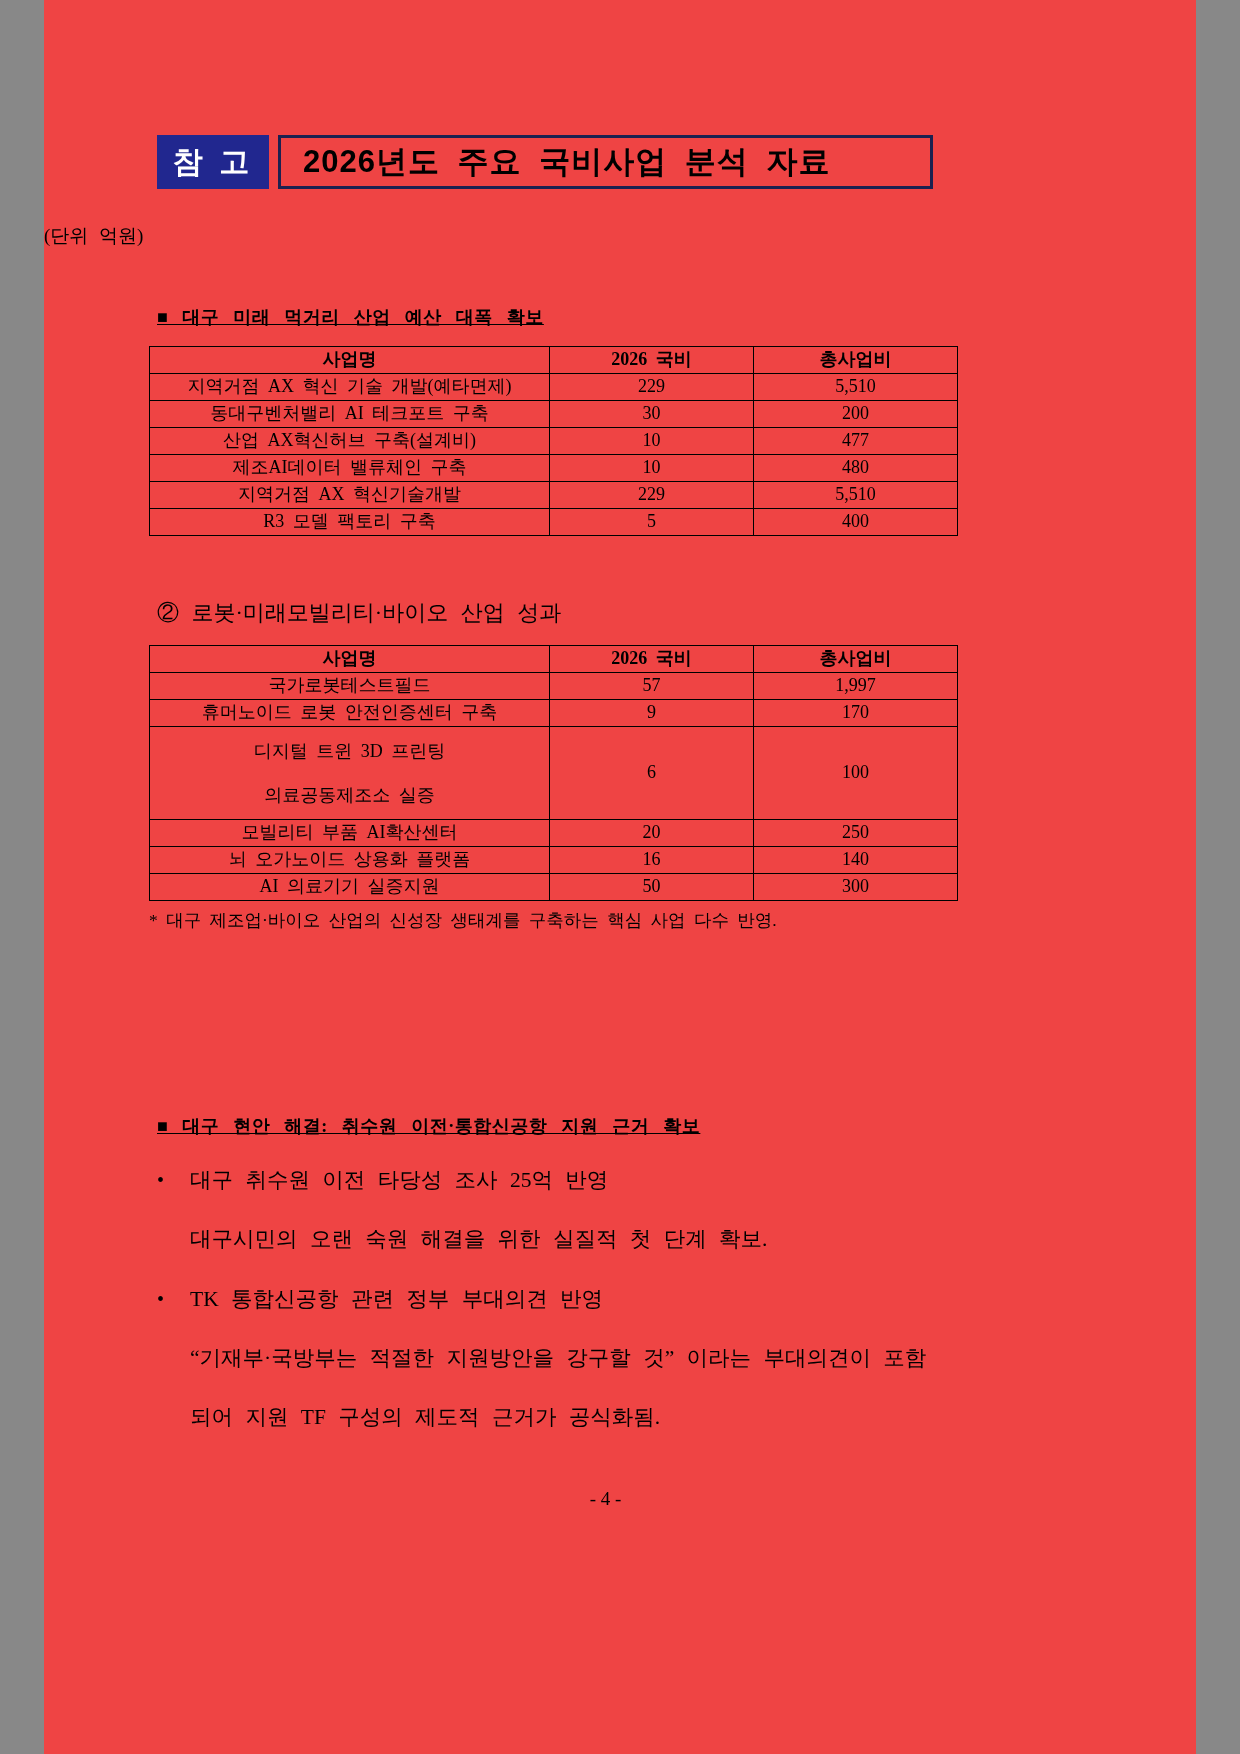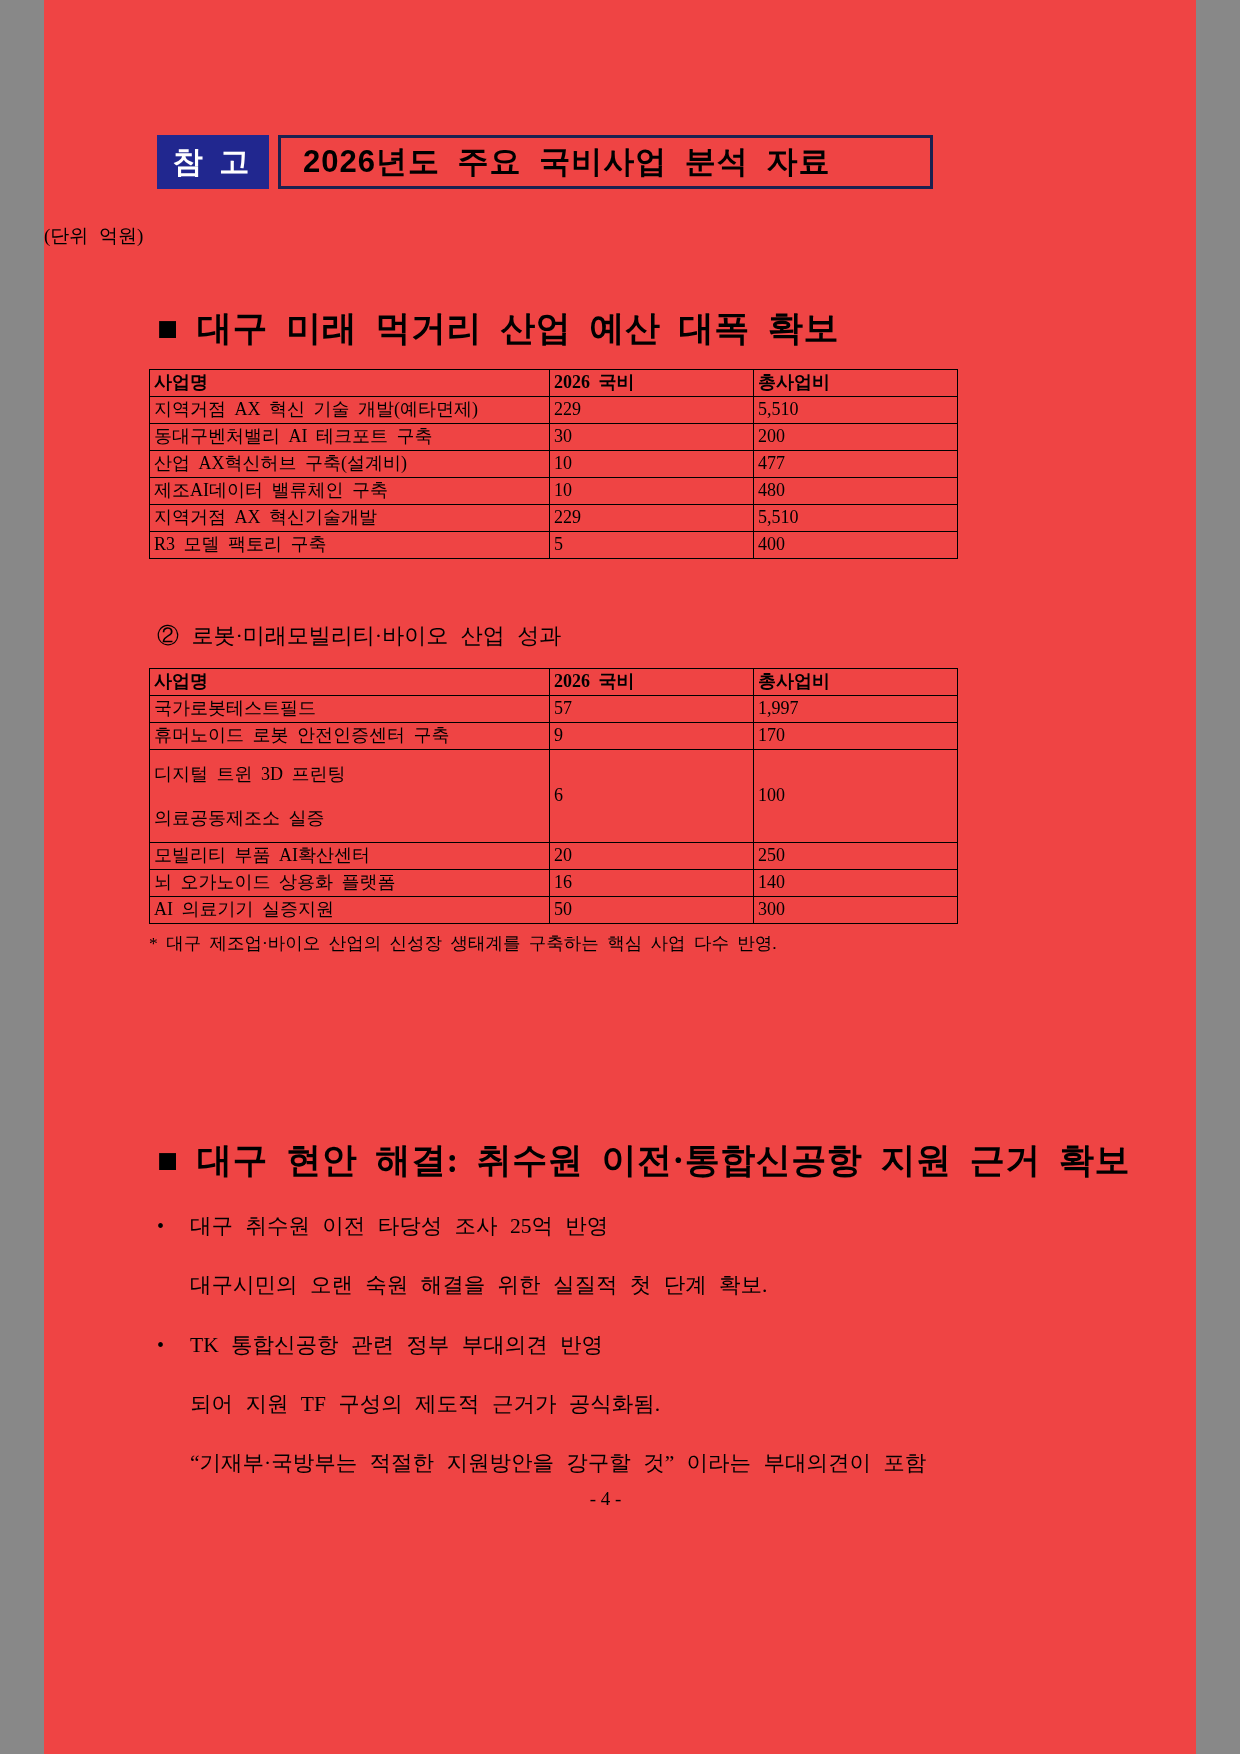--- a/index.html
+++ b/index.html
@@ -50,40 +50,41 @@
     margin: 34px 230px 0 0;
     text-align: left;
     font-size: 19px;
     word-spacing: 6px;
   }
 
   
   .section-heading {
     margin: 56px 0 0 113px;
     font-weight: bold;
-    font-size: 35px;
+    font-size: 18px;
     letter-spacing: 0.5px;
     word-spacing: 9px;
+    text-decoration: underline;
   }
   .sub-heading {
     margin: 24px 0 0 113px;
     font-size: 22px;
     word-spacing: 7px;
   }
 
   
   table.budget-table {
     margin: 17px 0 0 105px;
     width: 781px;
     border-collapse: collapse;
     table-layout: fixed;
   }
   table.budget-table th, table.budget-table td {
     border: 1.6px solid #000;
-    text-align: left;
+    text-align: center;
     vertical-align: middle;
     font-size: 18px;
     line-height: 1.3;
     height: 26px;
     padding: 0 4px;
     word-spacing: 4px;
     overflow: hidden;
   }
   table.budget-table th { font-weight: bold; }
   table.budget-table th:nth-child(1), table.budget-table td:nth-child(1) { width: 391px; }
@@ -248,20 +249,20 @@
           <span class="bullet-marker">•</span>
           <span class="bullet-text">대구 취수원 이전 타당성 조사 25억 반영</span>
         </div>
         <div class="bullet-line">대구시민의 오랜 숙원 해결을 위한 실질적 첫 단계 확보.</div>
       </div>
       <div class="bullet-item">
         <div class="bullet-title">
           <span class="bullet-marker">•</span>
           <span class="bullet-text">TK 통합신공항 관련 정부 부대의견 반영</span>
         </div>
+        <div class="bullet-line">“기재부·국방부는 적절한 지원방안을 강구할 것” 이라는 부대의견이 포함</div>
         <div class="bullet-line">되어 지원 TF 구성의 제도적 근거가 공식화됨.</div>
-        <div class="bullet-line">“기재부·국방부는 적절한 지원방안을 강구할 것” 이라는 부대의견이 포함</div>
       </div>
     </div>
 
   <div class="page-number">- 4 -</div>
 
 </div>
 
 </body></html>

